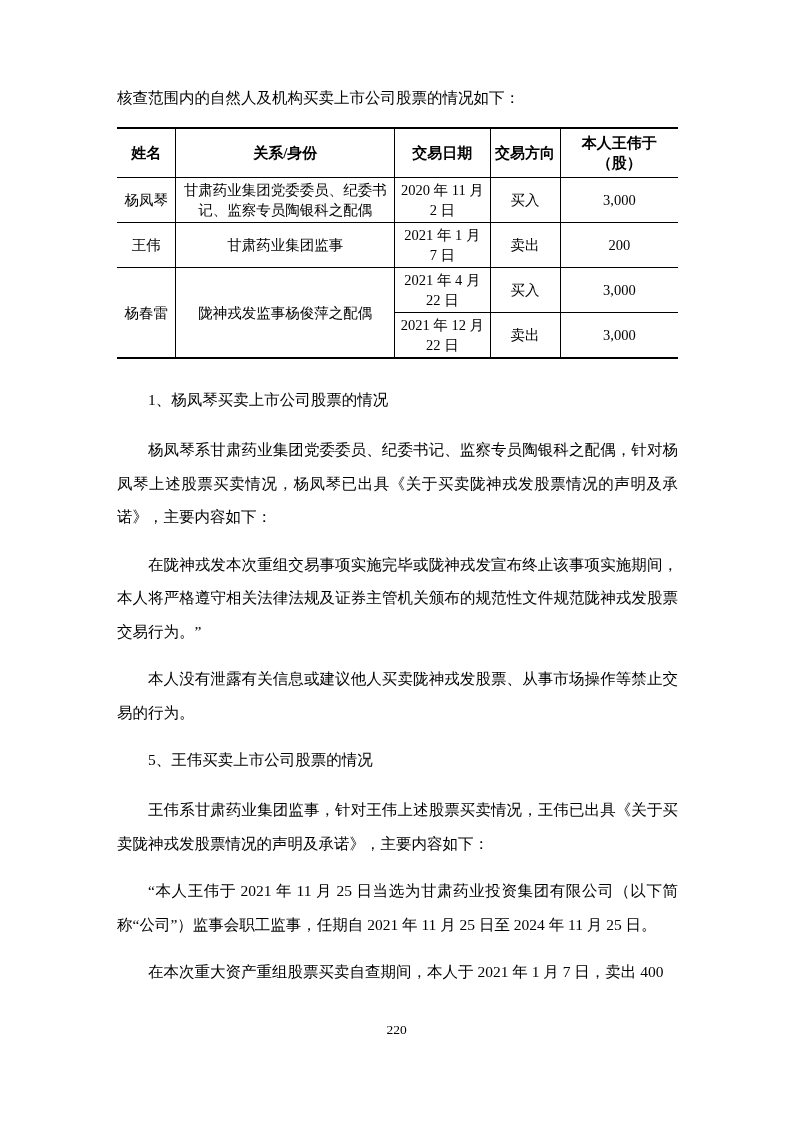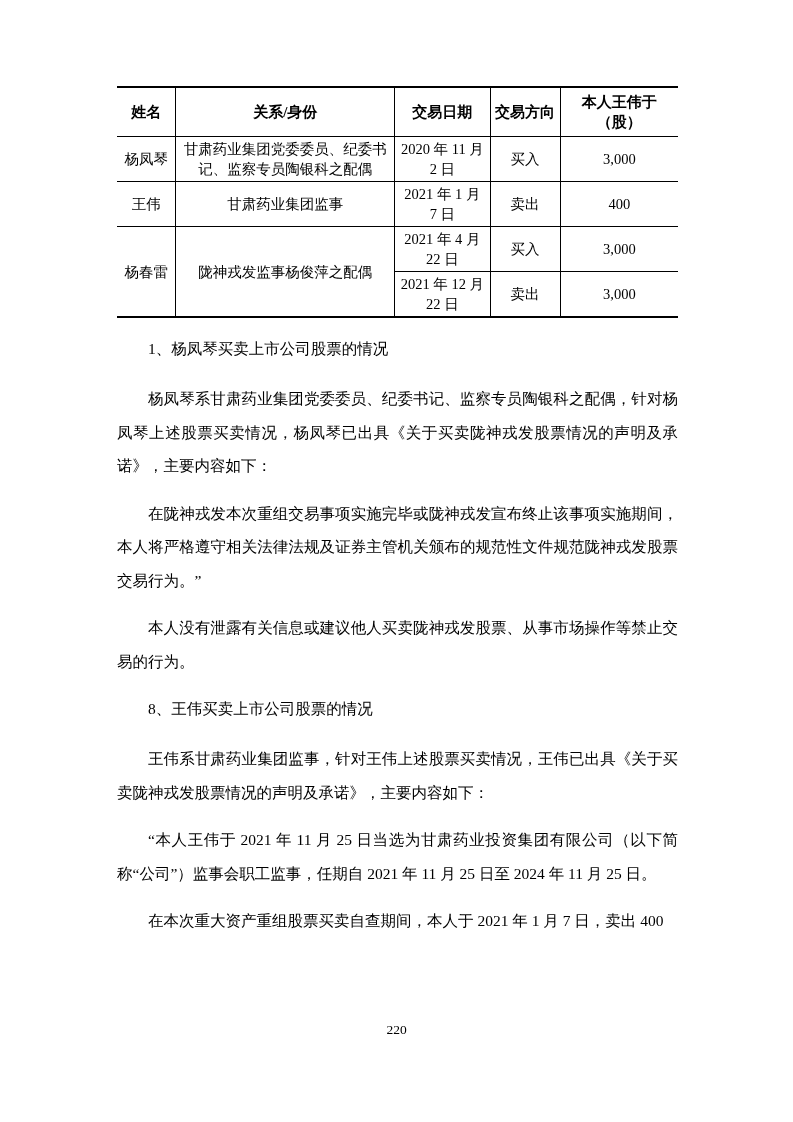--- a/index.html
+++ b/index.html
@@ -29,21 +29,21 @@
     text-align: justify;
   }
   
   table.trades {
     width: 100%;
     border-collapse: collapse;
     table-layout: fixed;
     font-size: 14.5px;
     border-top: 2.5px solid #000;
     border-bottom: 2.5px solid #000;
-    margin-bottom: 20px;
+    margin-bottom: 30px;
   }
   table.trades th, table.trades td {
     border: 1px solid #000;
     text-align: center;
     vertical-align: middle;
     padding: 2px 4px;
     line-height: 20px;
     font-weight: normal;
   }
   table.trades th {
@@ -85,20 +85,21 @@
     text-align: center;
     font-size: 13.5px;
   }
 </style>
 </head>
 <body>
 
 <div class="page">
   <div class="content">
 
+    <p class="intro">核查范围内的自然人及机构买卖上市公司股票的情况如下：</p>
 
     <table class="trades">
       <colgroup>
         <col class="c-name">
           <col class="c-rel">
           <col class="c-date">
           <col class="c-dir">
           <col class="c-qty">
       </colgroup>
       <thead>
@@ -116,21 +117,21 @@
           <td>甘肃药业集团党委委员、纪委书记、监察专员陶银科之配偶</td>
           <td>2020 年 11 月 2 日</td>
           <td>买入</td>
           <td class="num">3,000</td>
         </tr>
         <tr>
           <td>王伟</td>
           <td>甘肃药业集团监事</td>
           <td>2021 年 1 月 7 日</td>
           <td>卖出</td>
-          <td class="num">400</td>
+          <td class="num">200</td>
         </tr>
         <tr>
           <td rowspan="2">杨春雷</td>
           <td rowspan="2">陇神戎发监事杨俊萍之配偶</td>
           <td>2021 年 4 月 22 日</td>
           <td>买入</td>
           <td class="num">3,000</td>
         </tr>
         <tr>
           <td>2021 年 12 月 22 日</td>
@@ -141,21 +142,21 @@
     </table>
 
     <div>
       <h3 class="sec-heading">1、杨凤琴买卖上市公司股票的情况</h3>
       <p class="para">杨凤琴系甘肃药业集团党委委员、纪委书记、监察专员陶银科之配偶，针对杨凤琴上述股票买卖情况，杨凤琴已出具《关于买卖陇神戎发股票情况的声明及承诺》，主要内容如下：</p>
       <p class="para">在陇神戎发本次重组交易事项实施完毕或陇神戎发宣布终止该事项实施期间，本人将严格遵守相关法律法规及证券主管机关颁布的规范性文件规范陇神戎发股票交易行为。”</p>
       <p class="para">本人没有泄露有关信息或建议他人买卖陇神戎发股票、从事市场操作等禁止交易的行为。</p>
     </div>
 
     <div>
-      <h3 class="sec-heading">8、王伟买卖上市公司股票的情况</h3>
+      <h3 class="sec-heading">5、王伟买卖上市公司股票的情况</h3>
       <p class="para">王伟系甘肃药业集团监事，针对王伟上述股票买卖情况，王伟已出具《关于买卖陇神戎发股票情况的声明及承诺》，主要内容如下：</p>
       <p class="para">“本人王伟于 2021 年 11 月 25 日当选为甘肃药业投资集团有限公司（以下简称“公司”）监事会职工监事，任期自 2021 年 11 月 25 日至 2024 年 11 月 25 日。</p>
       <p class="para">在本次重大资产重组股票买卖自查期间，本人于 2021 年 1 月 7 日，卖出 400</p>
     </div>
 
   </div>
 
   <div class="page-number">220</div>
 </div>
 

